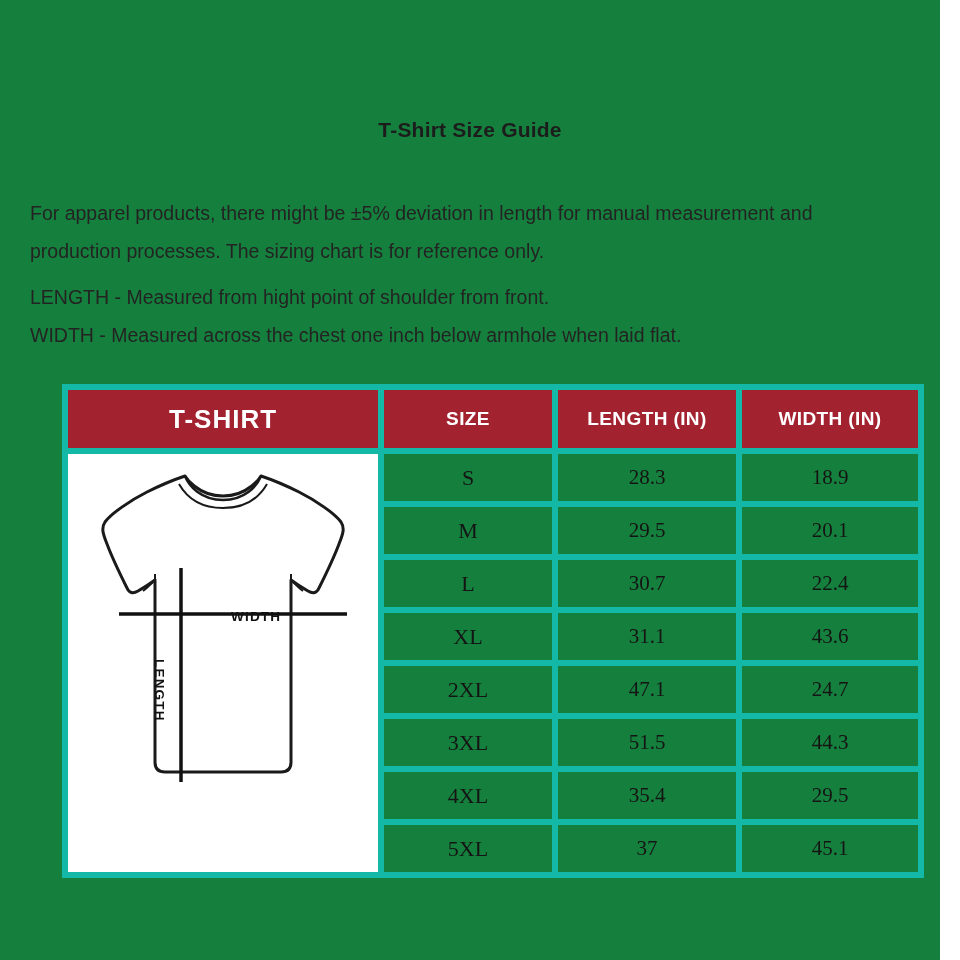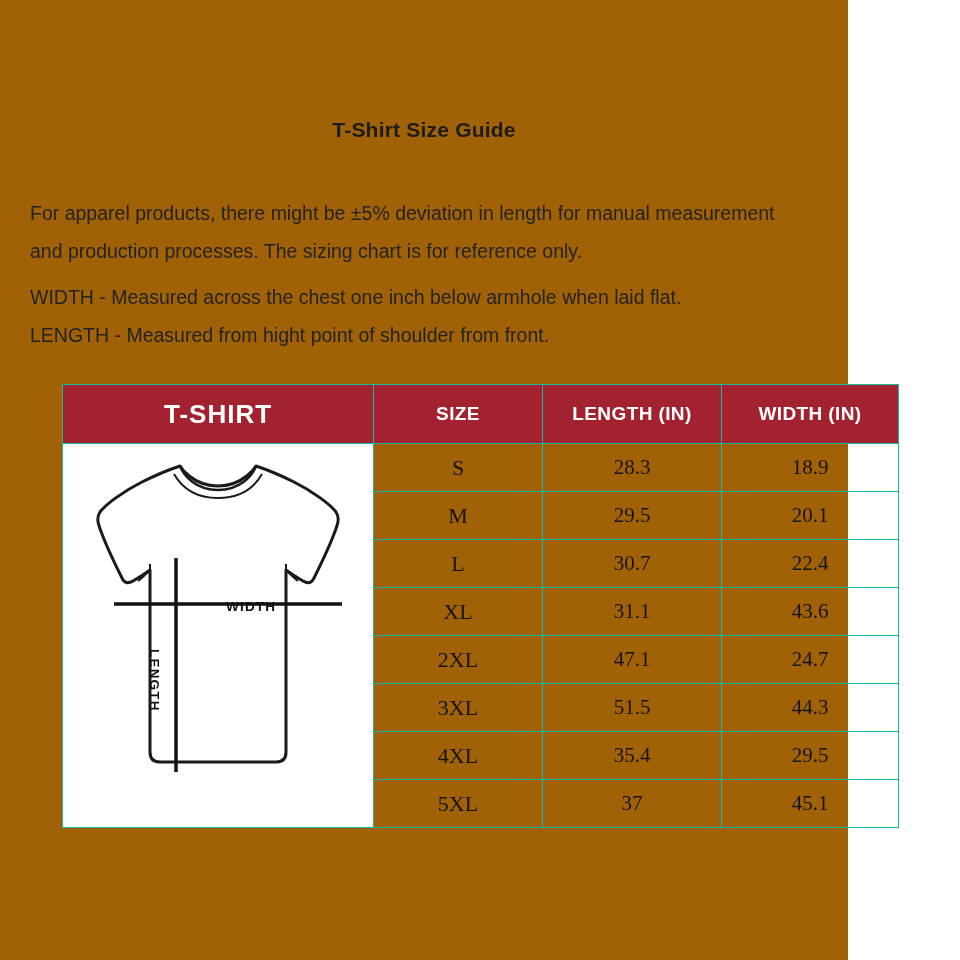--- a/index.html
+++ b/index.html
@@ -9,23 +9,23 @@
   body {
     width: 960px;
     height: 960px;
     background: #ffffff;
     font-family: "Liberation Sans", sans-serif;
     color: #1a1a1a;
     overflow: hidden;
   }
   .page {
     position: relative;
-    width: 848px;
+    width: 940px;
     height: 960px;
-    background: #a16207;
+    background: #15803d;
   }
   .title {
     text-align: center;
     font-size: 21px;
     font-weight: bold;
     color: #1c1c1c;
     margin: 0;
     padding-top: 118px;
     letter-spacing: 0.2px;
   }
@@ -43,21 +43,21 @@
   .intro .para {
     margin-bottom: 8px;
   }
   table.size-table {
     border-collapse: collapse;
     margin: 30px 0 0 62px;
     width: 832px;
     table-layout: fixed;
   }
   table.size-table td, table.size-table th {
-    border: 1px solid #14b8a6;
+    border: 6px solid #14b8a6;
     padding: 0;
   }
   thead th {
     background: #a32230;
     color: #ffffff;
     height: 58px;
     font-size: 19px;
     font-weight: bold;
     letter-spacing: 0.4px;
     vertical-align: middle;
@@ -122,22 +122,22 @@
 </style>
 </head>
 <body>
 
 <div class="page">
 
   <h1 class="title">T-Shirt Size Guide</h1>
 
   <div class="intro">
     <p class="para">For apparel products, there might be ±5% deviation in length for manual measurement and production processes. The sizing chart is for reference only.</p>
+    <p>LENGTH - Measured from hight point of shoulder from front.</p>
     <p>WIDTH - Measured across the chest one inch below armhole when laid flat.</p>
-    <p>LENGTH - Measured from hight point of shoulder from front.</p>
   </div>
 
   <table class="size-table">
     <thead>
       <tr>
         <th class="brand-head">T-SHIRT</th>
         <th class="size-head">SIZE</th>
         <th class="length-head">LENGTH (IN)</th>
         <th class="width-head">WIDTH (IN)</th>
       </tr>

